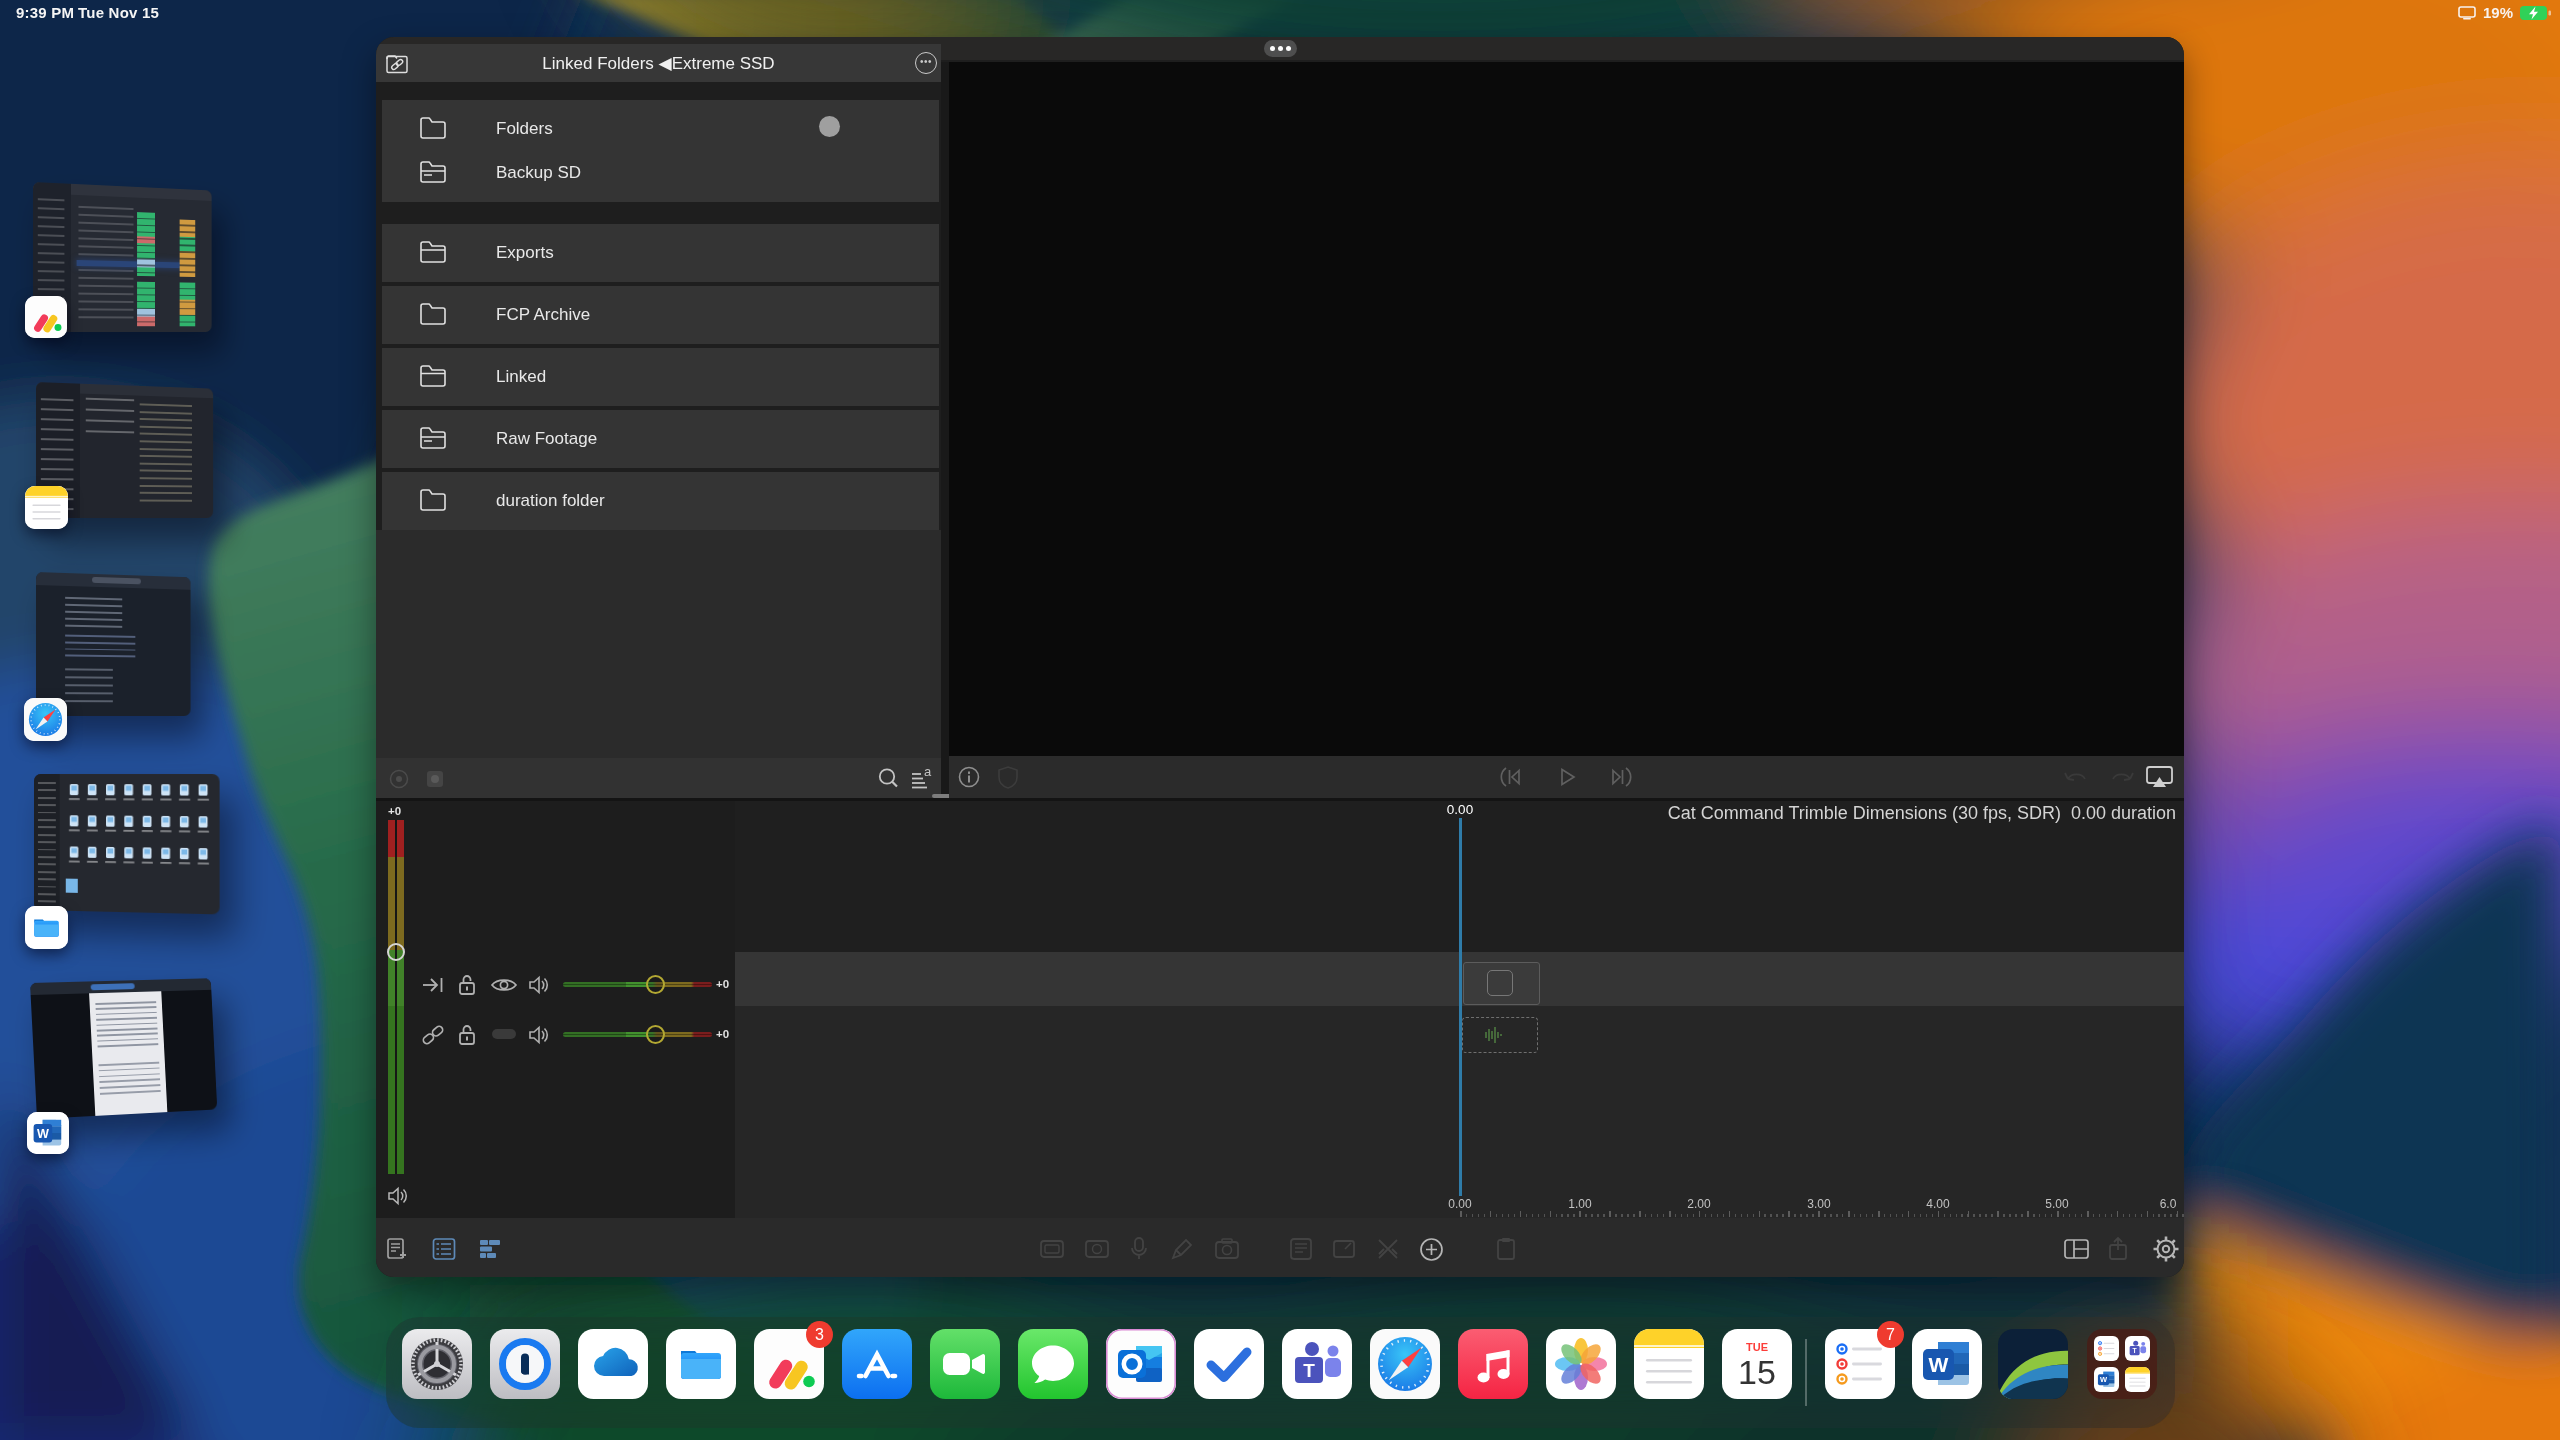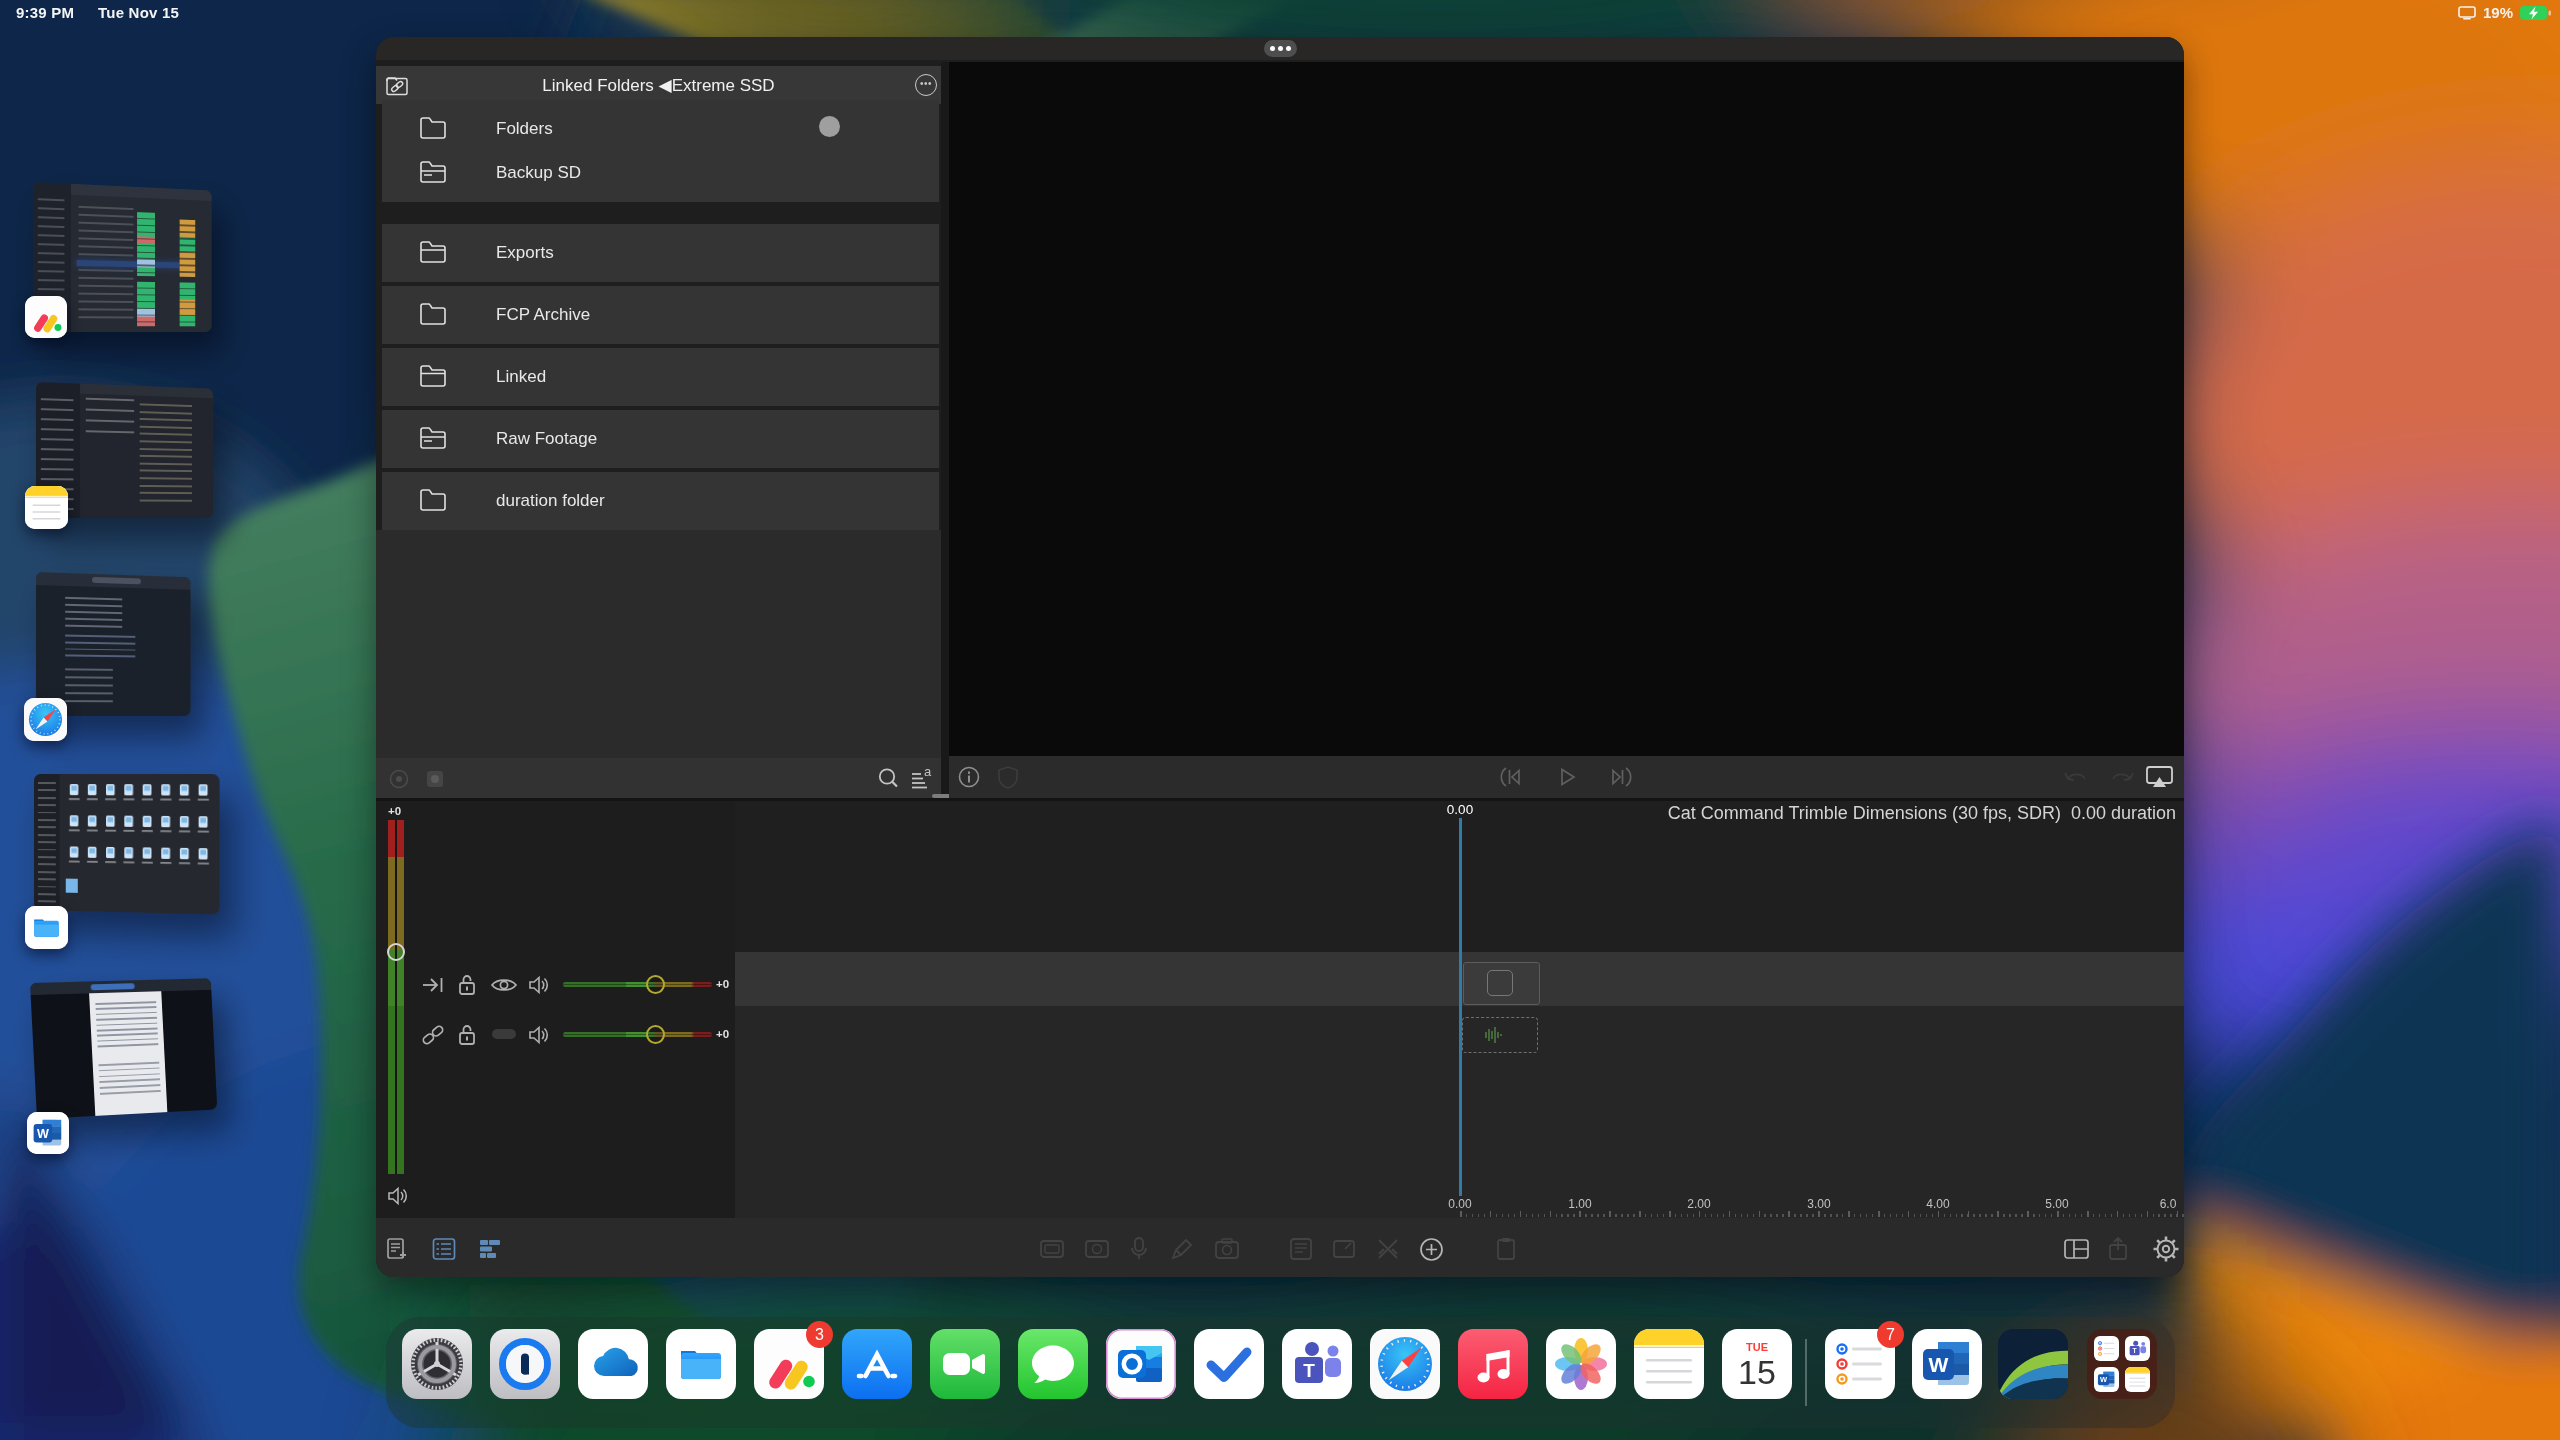--- a/index.html
+++ b/index.html
@@ -1,28 +1,28 @@
 <!DOCTYPE html>
 <html><head>
 <meta charset="utf-8">
 <style>
   * { margin:0; padding:0; box-sizing:border-box; }
   html,body { width:2560px; height:1440px; overflow:hidden; }
   body { font-family:"Liberation Sans", sans-serif; position:relative; background:#11365f; }
   .abs { position:absolute; }
   
   .stat-l { position:absolute; left:16px; top:4px; color:#f5f5f5; font-size:15px; font-weight:bold; letter-spacing:.2px; }
-  .stat-l span { margin-left:24px; }
+  .stat-l span { margin-left:4px; }
   .stat-r { position:absolute; right:6px; top:4px; color:#f8f2ef; font-size:15px; font-weight:bold; display:flex; align-items:center; gap:7px; }
   
   .win { position:absolute; left:376px; top:37px; width:1808px; height:1240px; background:#1e1e1e; border-radius:18px; overflow:hidden; box-shadow:0 14px 34px rgba(0,0,0,.42); }
   .chrome { position:absolute; left:0; top:0; width:1808px; height:23px; background:#282726; }
   .pill { position:absolute; left:888px; top:3px; width:33px; height:17px; border-radius:9px; background:#4e4e4e; display:flex; align-items:center; justify-content:center; gap:2.5px; }
   .pill i { width:5.5px; height:5.5px; border-radius:50%; background:#fdfdfd; }
-  .lib-h { position:absolute; left:0; top:29px; width:565px; height:38px; background:#373737; color:#f0f0f0; }
+  .lib-h { position:absolute; left:0; top:7px; width:565px; height:38px; background:#373737; color:#f0f0f0; }
   .lib-h .t { position:absolute; width:100%; text-align:center; top:9px; font-size:17px; }
   .lib-rows { position:absolute; left:0; top:63px; width:565px; }
   .row { position:absolute; left:6px; width:557px; height:58px; background:#343434; color:#e8e8e8; font-size:17px; }
   .row .lbl { position:absolute; left:114px; top:19px; }
   .fold { position:absolute; left:38px; top:17px; width:26px; height:22px; }
   .graydot { position:absolute; left:437px; top:16px; width:21px; height:21px; border-radius:50%; background:#9f9f9f; }
   .linkfold { position:absolute; left:10px; top:9px; }
   .ell { position:absolute; left:539px; top:8px; width:22px; height:22px; border-radius:50%; border:1.6px solid #c9c9c9; color:#c9c9c9; text-align:center; line-height:17px; font-size:10px; letter-spacing:.5px; }
   .lib-empty { position:absolute; left:0; top:493px; width:565px; height:228px; background:#2b2b2b; }
   .lib-bot { position:absolute; left:0; top:721px; width:565px; height:40px; background:#323232; }

